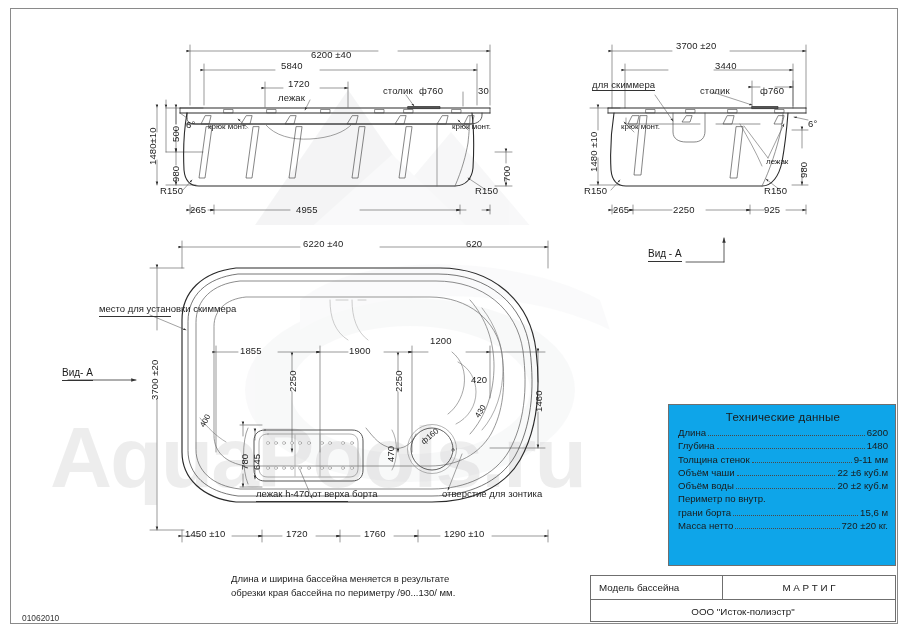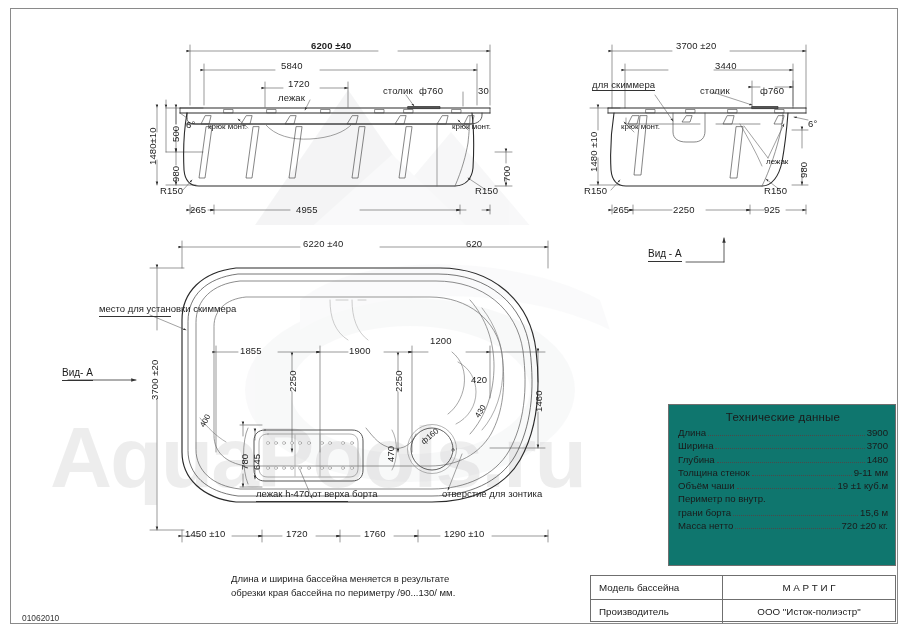--- a/index.html
+++ b/index.html
@@ -11,21 +11,21 @@
   svg{position:absolute;left:0;top:0;width:910px;height:635px;pointer-events:none;}
   .lbl{position:absolute;white-space:nowrap;line-height:1.05;}
   .dim{font-size:9.5px;color:#1d1d1d;letter-spacing:.1px;}
   .dim10{font-size:10px;}
   .dim8{font-size:8px;}
   .note{font-size:9.5px;color:#1d1d1d;}
   .vert{transform-origin:left top;transform:rotate(-90deg);}
   .ul{border-bottom:1px solid #333;padding-bottom:0px;}
   
   #techbox{position:absolute;left:668px;top:404px;width:228px;height:162px;
-           border:1.2px solid #6f6f6f;background:#0f766e;box-sizing:border-box;
+           border:1.2px solid #6f6f6f;background:#0ea5e9;box-sizing:border-box;
            padding:5px 7px 4px 9px;}
   #techtitle{text-align:center;font-size:11.5px;margin:1px 0 3px 0;letter-spacing:.2px;}
   .trow{display:flex;align-items:baseline;font-size:9.6px;line-height:13.3px;white-space:nowrap;}
   .trow .k{flex:0 0 auto;}
   .trow .dots{flex:1 1 auto;border-bottom:1.5px dotted #4a4a4a;margin:0 2px 2.5px 2px;min-width:6px;}
   .trow .v{flex:0 0 auto;}
   .trow.plain .k{flex:1 1 auto;}
   
   #titleblock{position:absolute;left:590px;top:575px;width:306px;height:47px;
               border:1.2px solid #6f6f6f;box-sizing:border-box;background:#fff;}
@@ -336,21 +336,21 @@
       </g>
 
       <g stroke="#b8b8b8" stroke-width="0.7">
         <path d="M330,300 C330,318 335,332 348,340"></path>
         <path d="M352,300 C352,318 357,332 368,340"></path>
         <path d="M336,300 L348,300 M358,300 L366,300"></path>
       </g>
     </g>
   </svg>
 
-  <div class="lbl dim" style="left:311px;top:41px;font-weight:bold;">6200 ±40</div>
+  <div class="lbl dim" style="left:311px;top:50px;">6200 ±40</div>
   <div class="lbl dim" style="left:281px;top:61px;">5840</div>
   <div class="lbl dim" style="left:288px;top:79px;">1720</div>
   <div class="lbl dim" style="left:383px;top:86px;">столик</div>
   <div class="lbl dim" style="left:419px;top:86px;">ф760</div>
   <div class="lbl dim" style="left:478px;top:86px;">30</div>
   <div class="lbl dim" style="left:278px;top:93px;">лежак</div>
   <div class="lbl dim8" style="left:208px;top:123px;"><span>крюк монт.</span></div>
   <div class="lbl dim8" style="left:452px;top:123px;"><span>крюк монт.</span></div>
   <div class="lbl dim" style="left:186px;top:120px;">6°</div>
   <div class="lbl dim vert" style="left:148px;top:165px;">1480±10</div>
@@ -411,41 +411,41 @@
     <div>Длина и ширина  бассейна меняется в результате</div>
     <div>обрезки  края бассейна по периметру /90...130/ мм.</div>
   </div>
 
   <div id="techbox">
     <div id="techtitle">Технические данные</div>
     <div id="techrows">
         <div class="trow">
           <span class="k">Длина</span>
           <span class="dots"></span>
-          <span class="v">3900</span>
-        </div>
-        <div class="trow">
-          <span class="k">Ширина</span>
-          <span class="dots"></span>
-          <span class="v">3700</span>
+          <span class="v">6200</span>
         </div>
         <div class="trow">
           <span class="k">Глубина</span>
           <span class="dots"></span>
           <span class="v">1480</span>
         </div>
         <div class="trow">
           <span class="k">Толщина стенок</span>
           <span class="dots"></span>
           <span class="v">9-11 мм</span>
         </div>
         <div class="trow">
           <span class="k">Объём чаши</span>
           <span class="dots"></span>
-          <span class="v">19 ±1 куб.м</span>
+          <span class="v">22 ±6 куб.м</span>
+        </div>
+        <div class="trow">
+          <span class="k">Объём воды</span>
+          <span class="dots"></span>
+          <span class="v">20 ±2 куб.м</span>
         </div>
         <div class="trow plain">
           <span class="k">Периметр по внутр.</span>
         </div>
         <div class="trow">
           <span class="k">грани борта</span>
           <span class="dots"></span>
           <span class="v">15,6 м</span>
         </div>
         <div class="trow">
@@ -455,20 +455,19 @@
         </div>
       </div>
   </div>
 
   <div id="titleblock">
     <div class="tbrow">
       <div class="c1">Модель бассейна</div>
       <div class="c2">М А Р Т И Г</div>
     </div>
     <div class="tbrow">
-      <div class="c1">Производитель</div>
       <div class="c2">ООО "Исток-полиэстр"</div>
     </div>
   </div>
 
   <div id="docnum">01062010</div>
 
 </div>
 
 </body></html>

